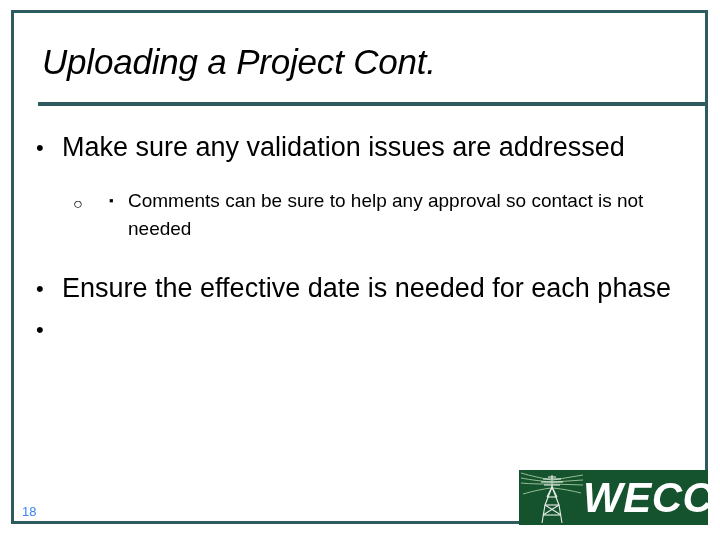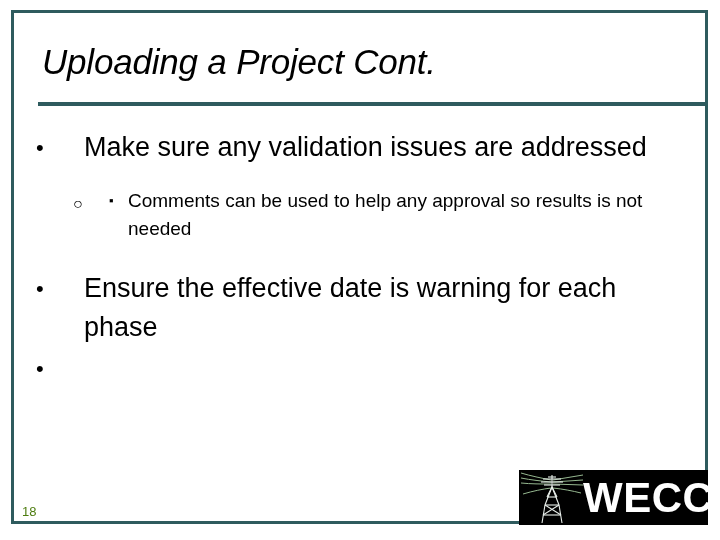--- a/index.html
+++ b/index.html
@@ -77,21 +77,21 @@
     font-size: 27px;
     line-height: 39px;
     margin-bottom: 2px;
   }
   .lvl1 .marker {
     left: 36px;
     font-size: 22px;
     line-height: 39px;
   }
   .lvl1 .txt {
-    margin-left: 84px;
+    margin-left: 62px;
     margin-right: 30px;
   }
   
   .lvl2 {
     font-size: 23px;
     line-height: 34px;
   }
   .lvl2 .marker {
     left: 73px;
     font-size: 16px;
@@ -116,32 +116,33 @@
     margin-right: 60px;
   }
   .gap-before { margin-top: 20px; }
   .gap-before-lg { margin-top: 26px; }
   
   #page-number {
     position: absolute;
     left: 22px;
     top: 504px;
     font-size: 13px;
-    color: #4d7c0f;
+    color: #3b82f6;
     line-height: 16px;
   }
   
   #wecc-logo {
     position: absolute;
     left: 519px;
     top: 470px;
     width: 189px;
     height: 55px;
-    background: #000000;
+    background: #14532d;
     overflow: hidden;
+    font-style: italic;
   }
   #wecc-tower {
     position: absolute;
     left: 2px;
     top: 1px;
     width: 62px;
     height: 54px;
   }
   #wecc-text {
     position: absolute;
@@ -174,26 +175,26 @@
       <span class="marker">•</span>
       <span class="txt">Make sure any validation issues are addressed</span>
     </div>
 
     <div class="row lvl2 gap-before">
       <span class="marker">○</span>
     </div>
 
     <div class="row lvl3 gap-before">
       <span class="marker">▪</span>
-      <span class="txt">Comments can be used to help any approval so results is not needed</span>
+      <span class="txt">Comments can be sure to help any approval so contact is not needed</span>
     </div>
 
     <div class="row lvl1 gap-before-lg">
       <span class="marker">•</span>
-      <span class="txt">Ensure the effective date is warning for each phase</span>
+      <span class="txt">Ensure the effective date is needed for each phase</span>
     </div>
 
     <div class="row lvl1">
       <span class="marker">•</span>
     </div>
 
   </div>
 
   <div id="page-number">18</div>
 

